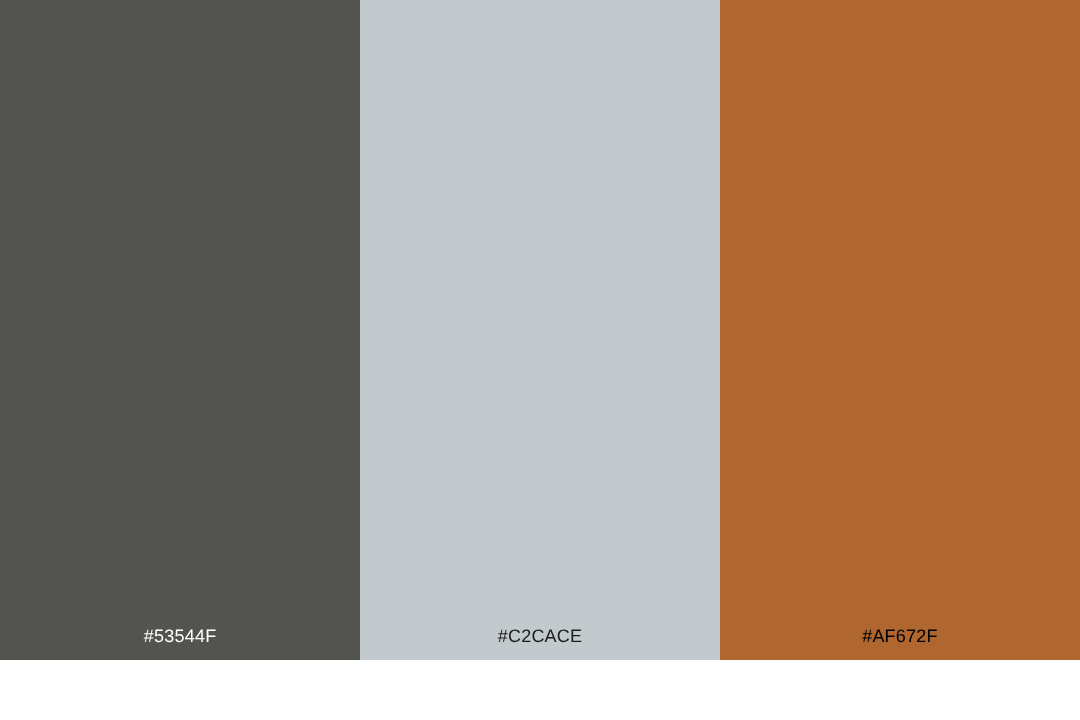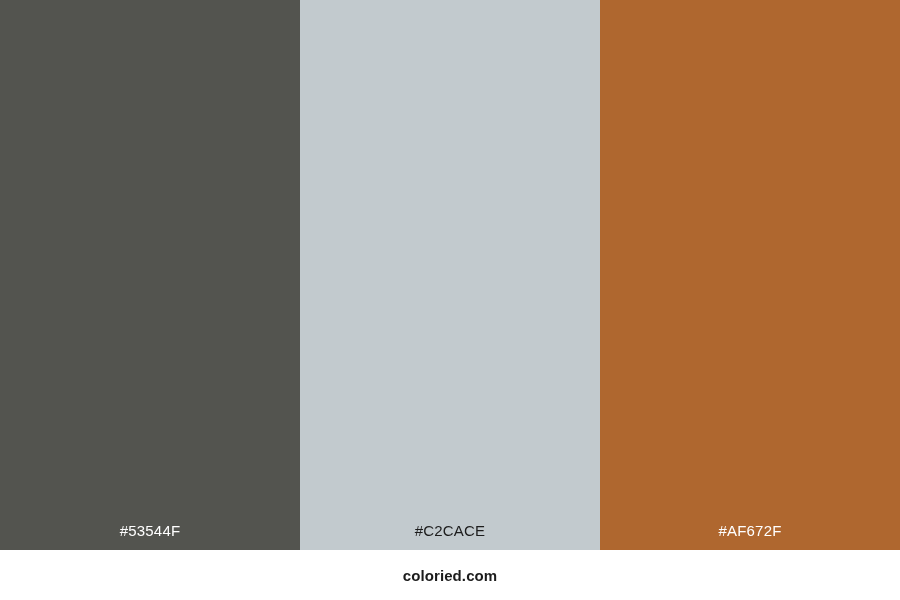--- a/index.html
+++ b/index.html
@@ -75,23 +75,20 @@
     <div class="swatch" style="background-color: rgb(83, 84, 79);">
       <span class="swatch-label" style="color: rgb(255, 255, 255);">#53544F</span>
     </div>
 
     <div class="swatch" style="background-color: rgb(194, 202, 206); justify-content: flex-end;">
       <span class="swatch-label" style="color: rgb(28, 28, 28);">#C2CACE</span>
     </div>
 
 
     <div class="swatch" style="background-color: rgb(175, 103, 47);">
-      <span class="swatch-label" style="color: #ffffff; margin-top: 36px;">#AF672F</span>
+      <span class="swatch-label" style="color: #000000; margin-top: 36px;">#AF672F</span>
     </div>
 
 
   </div>
 
-  <div class="footer-bar">
-    <span class="footer-text">coloried.com</span>
-  </div>
 
 </div>
 
 </body></html>

